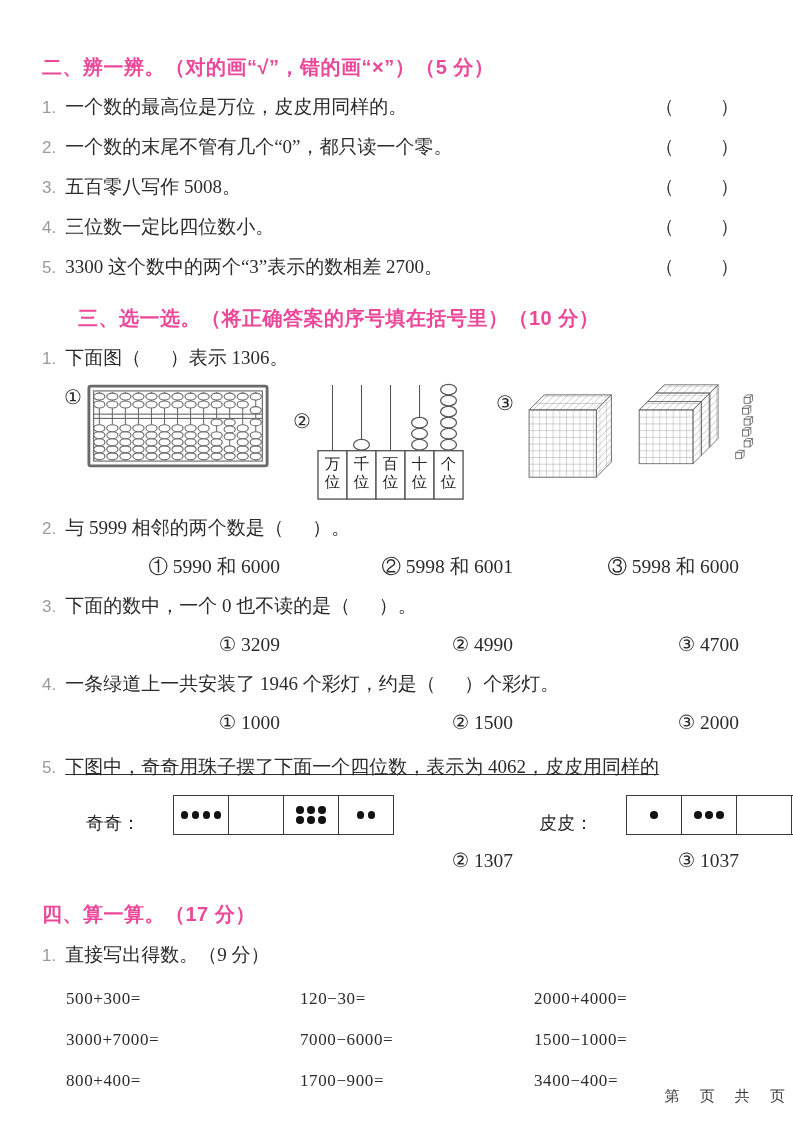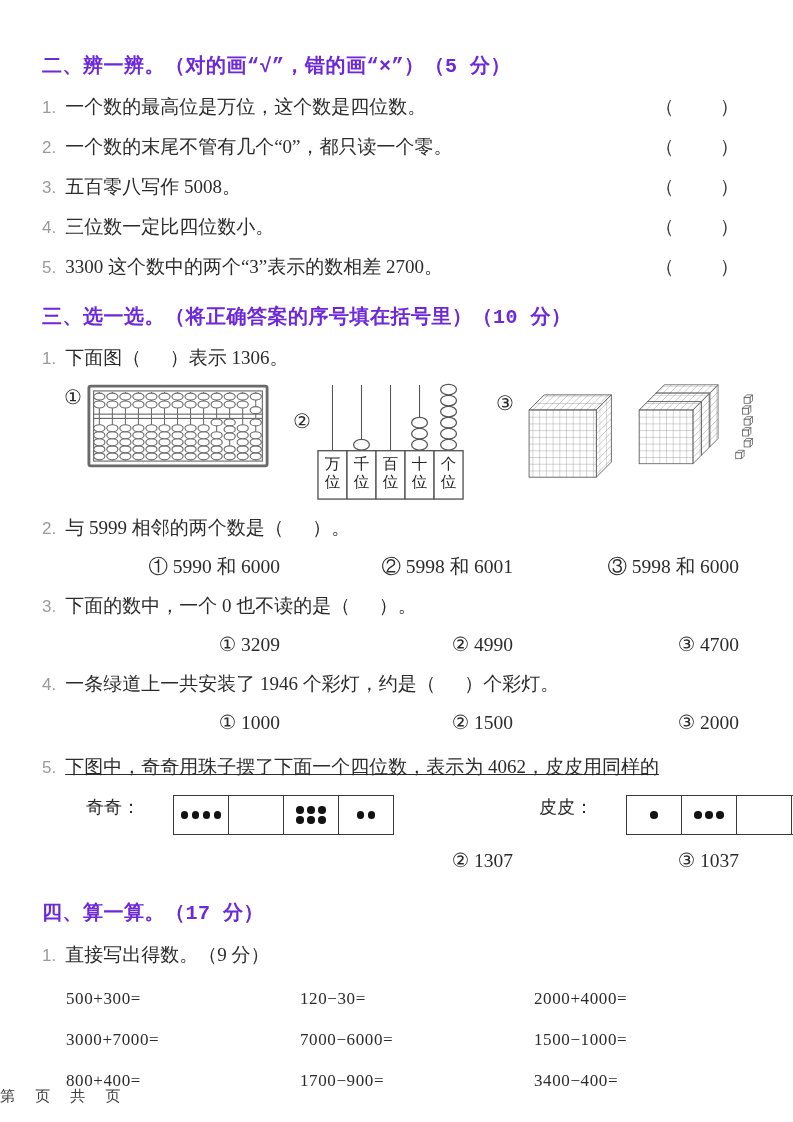--- a/index.html
+++ b/index.html
@@ -1,71 +1,71 @@
 <!DOCTYPE html>
 <html><head>
 <meta charset="utf-8">
 <style>
   html,body{margin:0;padding:0;background:#ffffff;}
   body{width:793px;height:1122px;position:relative;overflow:hidden;
        font-family:"Liberation Serif","DejaVu Serif",serif;color:#2b2b2b;}
   .page{padding:54px 54px 0 42px;}
-  .sec-title{font-family:Liberation Mono, monospace;
-             font-weight:700;font-size:20px;color:#6d28d9;letter-spacing:.5px;
+  .sec-title{font-family:Liberation Sans, sans-serif;
+             font-weight:700;font-size:20px;color:#ec4899;letter-spacing:.5px;
              line-height:26px;white-space:pre-wrap;}
   .row{display:flex;align-items:baseline;line-height:25px;}
   .tf-row{margin-top:14px;font-size:19px;}
   .qnum{font-family:"Liberation Sans","DejaVu Sans",sans-serif;color:#9a9a9a;
         font-size:17px;margin-right:9px;flex:none;}
   .t{white-space:pre-wrap;}
   .br{display:flex;justify-content:space-between;width:84px;margin-left:auto;
       flex:none;font-size:19px;color:#3a3a3a;}
-  .mc-title{margin-top:25px;}
+  .mc-title{margin-top:25px;margin-left:36px;}
   .q-row{margin-top:14px;font-size:19px;}
   .figs{display:flex;align-items:flex-start;margin:12px 0 2px 22px;}
   .fig{display:flex;align-items:flex-start;}
   .fig-label{font-size:20px;margin:26px 5px 0 0;}
   .fig1 .fig-label{margin-top:2px;}
   .fig2{margin-left:24px;}
   .fig3{margin-left:30px;}
   .fig3 .fig-label{margin-top:8px;}
   .opts{display:flex;margin:13px 0 0 22px;font-size:19.5px;line-height:25px;justify-content:flex-end;}
   .opt{flex:none;white-space:pre-wrap;}
   .opt1{width:233px;} .opt2{width:226px;}
   .q5text{display:flex;margin-top:14px;font-size:19px;align-items:baseline;}
   .q5lines{line-height:36px;white-space:pre-wrap;text-decoration:underline;}
-  .dotrow{display:flex;align-items:flex-start;margin:10px 0 0 44px;gap:27px;}
+  .dotrow{display:flex;align-items:flex-end;margin:10px 0 0 44px;gap:27px;}
   .dlabel{font-size:18px;flex:none;}
   .dbox{display:flex;border:1.6px solid #3a3a3a;margin-left:6px;background:#fff;}
   .dcell{width:54px;height:38px;display:flex;flex-direction:column;
          justify-content:center;align-items:center;gap:2.5px;
          border-left:1.6px solid #3a3a3a;}
   .dcell:first-child{border-left:none;}
   .drow{display:flex;gap:3.5px;}
   .dot{width:7.5px;height:7.5px;border-radius:50%;background:#131313;}
   .pipigrp{margin-left:118px;}
   .calc-title{margin-top:28px;}
   .sub-row{margin-top:15px;font-size:19px;}
   .exr{display:flex;margin:21px 0 0 24px;font-size:17px;letter-spacing:.6px;}
   .ex1{width:234px;flex:none;} .ex2{width:234px;flex:none;}
-  .footer{position:absolute;left:0;right:0;bottom:16px;text-align:left;
+  .footer{position:absolute;left:0;right:0;bottom:16px;text-align:right;
           font-family:"Liberation Sans","DejaVu Sans",sans-serif;font-size:15px;
           letter-spacing:8px;color:#3d3d3d;}
   svg text{font-family:"Liberation Serif","DejaVu Serif",serif;}
 </style>
 </head>
 <body>
 
 <div class="page">
 
   <div class="sec-title">二、辨一辨。（对的画“√”，错的画“×”）（5 分）</div>
 
   <div class="row tf-row">
     <span class="qnum">1.</span>
-    <span class="t">一个数的最高位是万位，这个数是四位数。</span>
+    <span class="t">一个数的最高位是万位，皮皮用同样的。</span>
     <span class="br">
         <span>（</span>
         <span>）</span>
       </span>
   </div>
   <div class="row tf-row">
     <span class="qnum">2.</span>
     <span class="t">一个数的末尾不管有几个“0”，都只读一个零。</span>
     <span class="br">
         <span>（</span>

